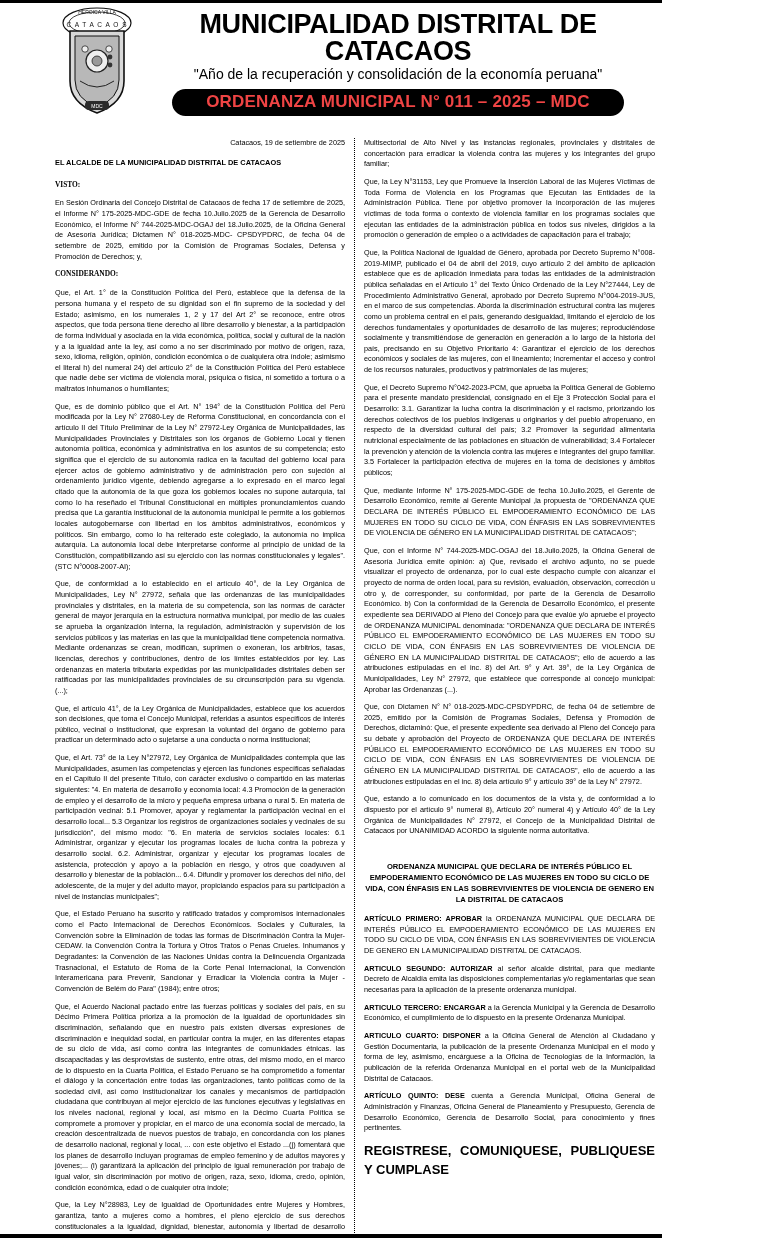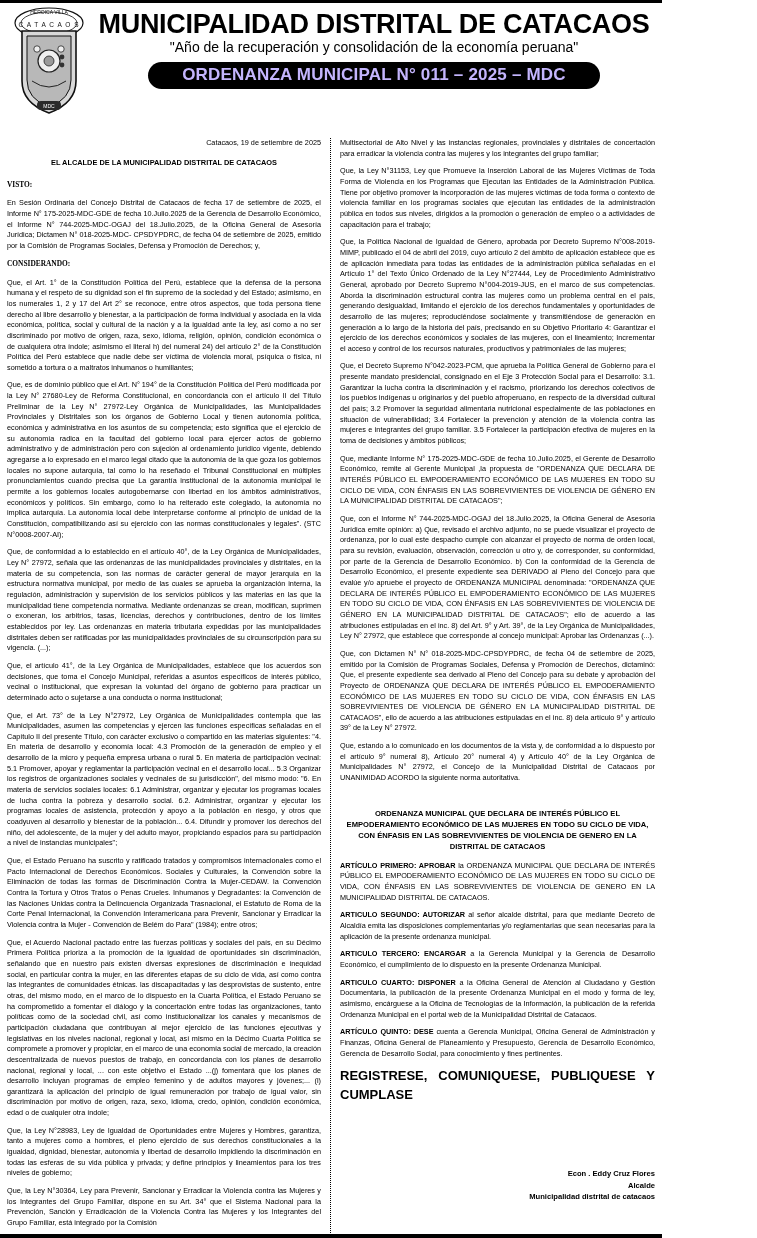--- a/index.html
+++ b/index.html
@@ -9,20 +9,21 @@
     color:#000;
     -webkit-font-smoothing:none;
   }
   .page{
     position:relative;
     width:662px;height:1238px;
     box-sizing:border-box;
     border-top:3px solid #000;
     border-bottom:4px solid #000;
     overflow:hidden;
+    padding-left:48px;
   }
   
   .header{
     position:relative;
     height:92px;
     padding-left:0;
   }
   .crest{
     position:absolute;left:10px;top:2px;
     width:78px;height:112px;
@@ -41,21 +42,21 @@
   }
   .muni-slogan{
     font-size:14px;
     line-height:1.25;
     margin-top:1px;
     font-weight:400;
   }
   .ord-pill{
     display:inline-block;
     margin-top:5px;
-    background:#000;color:#c4b5fd;
+    background:#000;color:#ef4444;
     font-weight:bold;
     font-size:17px;
     letter-spacing:0.2px;
     padding:3px 34px 4px 34px;
     border-radius:14px;
   }
   
   .columns{
     position:relative;
     display:flex;
@@ -79,21 +80,21 @@
     padding-left:9px;
   }
   .p{margin:0 0 7.0px 0;}
   .p.tight{margin-bottom:0;}
   .date-line{
     text-align:right;
     font-size:7.25px;
     margin:0 0 9px 0;
   }
   .alcalde-line{
-    text-align:center;
+    text-align:left;
     font-size:7.4px;
     font-weight:bold;
     margin:0 0 11px 0;
   }
   .kicker{
     font-weight:bold;
     font-size:7.4px;
     margin:0 0 8px 0;
     font-family:Liberation Serif, serif;
   }

